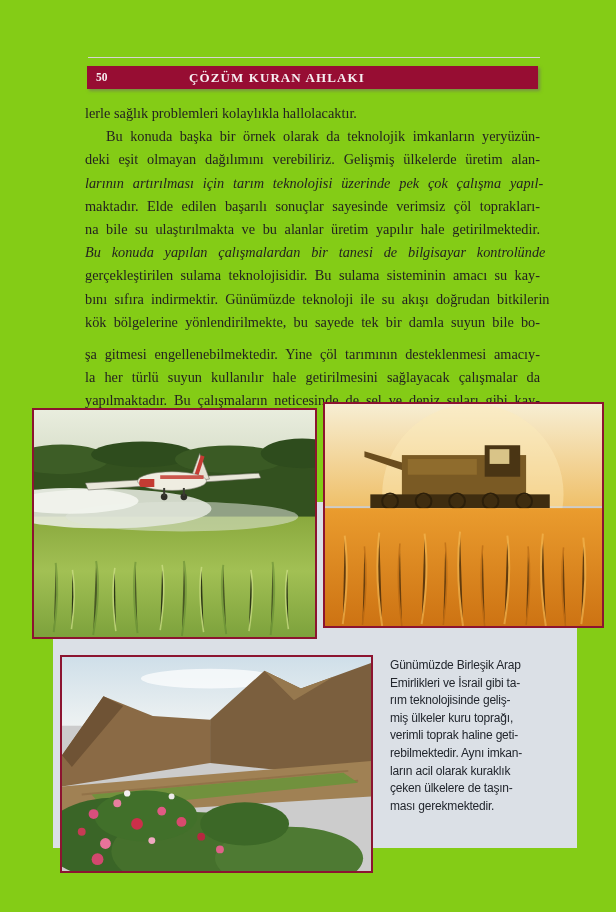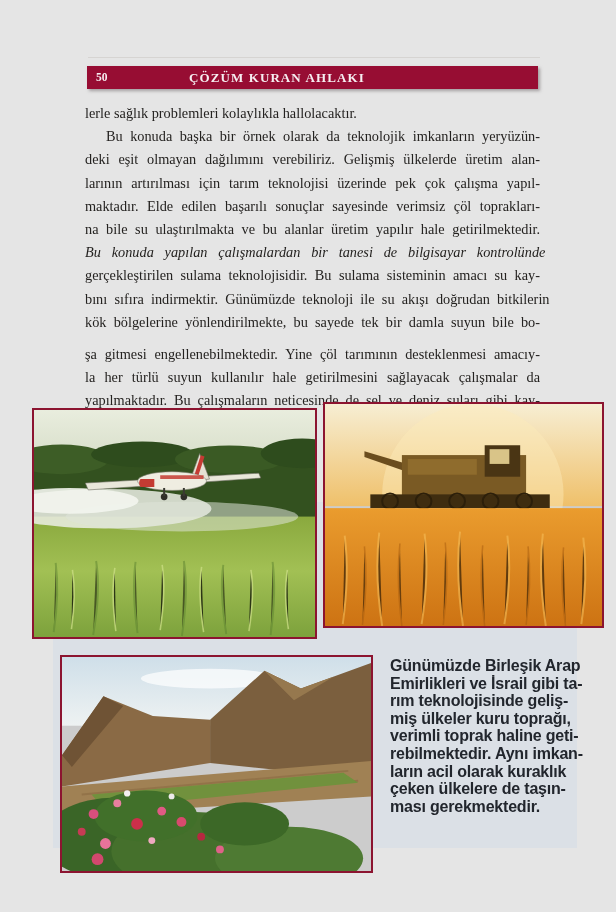--- a/index.html
+++ b/index.html
@@ -1,17 +1,17 @@
 <!DOCTYPE html>
 <html><head>
 <meta charset="utf-8">
 <style>
   html,body { margin:0; padding:0; background:#ffffff; }
   .page {
-    position:relative; width:616px; height:912px; background:#e5e5e5;
+    position:relative; width:616px; height:912px; background:#84cc16;
     font-family:"Liberation Serif", serif; overflow:hidden;
   }
 
   
   .hrule { position:absolute; left:88px; top:57px; width:452px; height:1px; background:#d6d4d2; }
   .hbar {
     position:absolute; left:87px; top:66px; width:451px; height:23px;
     background:#970d33; color:#f6eef1;
     box-shadow:2px 2px 3px rgba(110,100,104,.55);
   }
@@ -29,42 +29,42 @@
   
   figure.photo { position:absolute; margin:0; padding:0; border:2px solid #8c1430; box-sizing:border-box; background:#ccc; }
   #photo-cropduster { left:32px;  top:408px; width:285px; height:231px; }
   #photo-harvester  { left:323px; top:402px; width:281px; height:226px; }
   #photo-poppies    { left:60px;  top:655px; width:313px; height:218px; }
   figure.photo svg { display:block; width:100%; height:100%; }
 
   
   .caption {
     position:absolute; left:390px; top:657px; width:186px;
-    font-family:"Liberation Sans", sans-serif; font-weight:bold;
-    font-size:16px; line-height:17.6px; letter-spacing:-0.2px;
+    font-family:"Liberation Sans", sans-serif; font-weight:normal;
+    font-size:12px; line-height:17.6px; letter-spacing:-0.2px;
     color:#22262d; white-space:nowrap;
   }
 </style>
 </head>
 <body>
 
 <div class="page">
 
   <div class="hrule"></div>
 
   <div class="hbar">
     <span class="num">50</span>
     <span class="title">ÇÖZÜM KURAN AHLAKI</span>
   </div>
 
   <div class="body-text">
     <div class="bline">lerle sağlık problemleri kolaylıkla hallolacaktır.</div>
     <div class="bline ind" style="white-space: nowrap; display: block; word-spacing: 3.89px;">Bu konuda başka bir örnek olarak da teknolojik imkanların yeryüzün-</div>
     <div class="bline" style="white-space: nowrap; display: block; word-spacing: 5.21px;">deki eşit olmayan dağılımını verebiliriz. Gelişmiş ülkelerde üretim alan-</div>
-    <div class="bline" style="white-space: nowrap; display: block; word-spacing: 5.25px;">larının artırılması için tarım teknolojisi üzerinde pek çok çalışma yapıl-</div>
+    <div class="bline" style="white-space: nowrap; display: block; word-spacing: 5.25px; font-style: italic;">larının artırılması için tarım teknolojisi üzerinde pek çok çalışma yapıl-</div>
     <div class="bline" style="white-space: nowrap; display: block; word-spacing: 4.82px;">maktadır. Elde edilen başarılı sonuçlar sayesinde verimsiz çöl toprakları-</div>
     <div class="bline" style="white-space: nowrap; display: block; word-spacing: 4.01px;">na bile su ulaştırılmakta ve bu alanlar üretim yapılır hale getirilmektedir.</div>
     <div class="bline" style="white-space: nowrap; display: block; word-spacing: 7.25px; font-style: italic;">Bu konuda yapılan çalışmalardan bir tanesi de bilgisayar kontrolünde</div>
     <div class="bline" style="white-space: nowrap; display: block; word-spacing: 3.82px;">gerçekleştirilen sulama teknolojisidir. Bu sulama sisteminin amacı su kay-</div>
     <div class="bline" style="white-space: nowrap; display: block; word-spacing: 3.61px;">bını sıfıra indirmektir. Günümüzde teknoloji ile su akışı doğrudan bitkilerin</div>
     <div class="bline" style="white-space: nowrap; display: block; word-spacing: 3.61px; text-align: center;">kök bölgelerine yönlendirilmekte, bu sayede tek bir damla suyun bile bo-</div>
     <div class="bline" style="white-space: nowrap; display: block; word-spacing: 4.16px; margin-top: 9px;">şa gitmesi engellenebilmektedir. Yine çöl tarımının desteklenmesi amacıy-</div>
     <div class="bline" style="white-space: nowrap; display: block; word-spacing: 5.52px;">la her türlü suyun kullanılır hale getirilmesini sağlayacak çalışmalar da</div>
     <div class="bline" style="white-space: nowrap; display: block; word-spacing: 3.3px;">yapılmaktadır. Bu çalışmaların neticesinde de sel ve deniz suları gibi kay-</div>
   </div>

